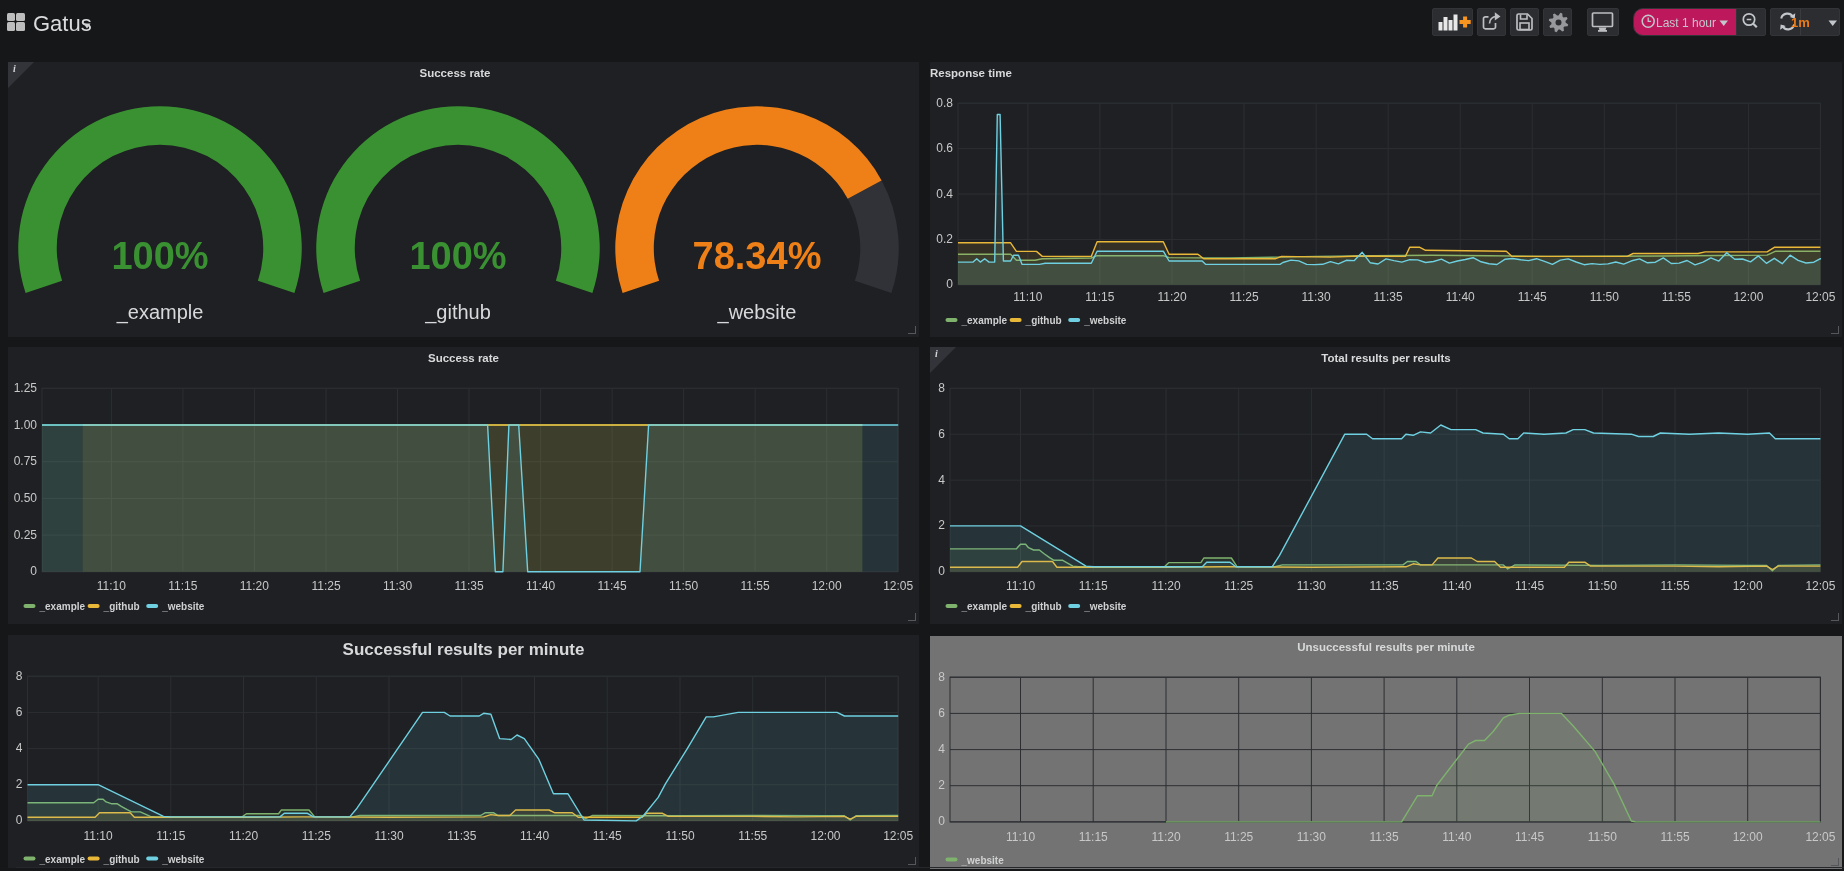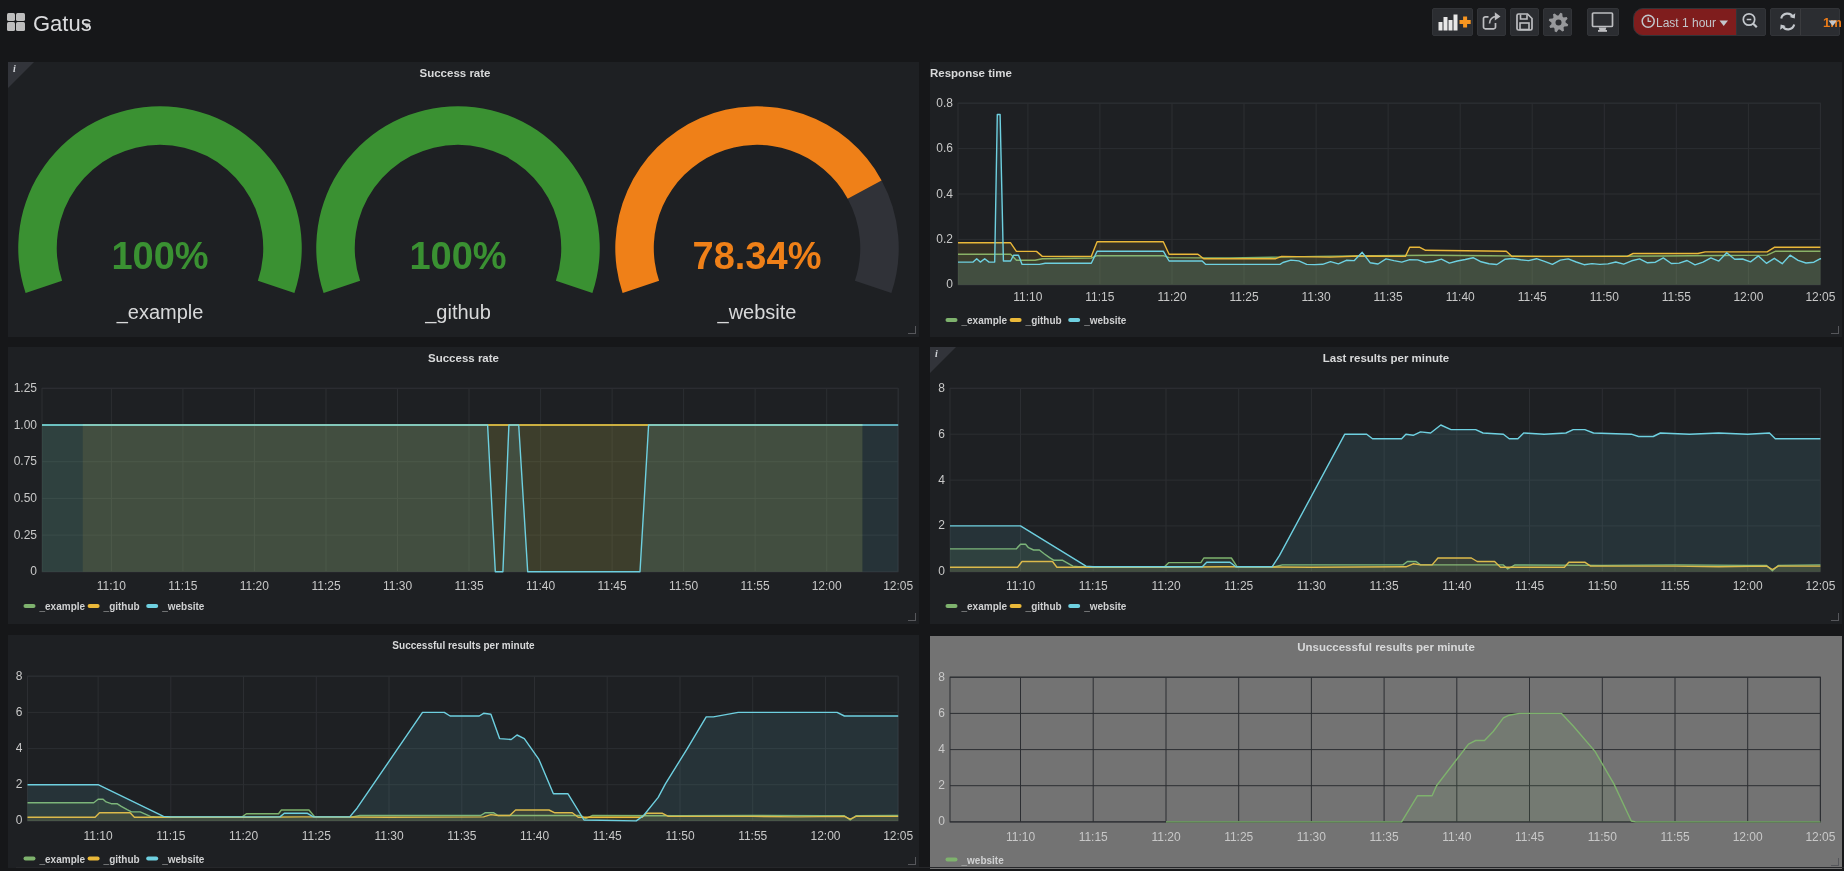--- a/index.html
+++ b/index.html
@@ -39,21 +39,21 @@
           <circle cx="13.5" cy="13.5" r="3.0" fill="#2b2c30"></circle>
         </svg>
       </div>
       <div style="background:#2b2d31;border:1px solid #323438;border-radius:2px;position:absolute;top:8px;height:28px;box-sizing:border-box;left:1587px;width:32px">
         <svg width="26" height="23" style="position:absolute;left:3px;top:2px">
           <rect x="1.5" y="2" width="20" height="13.5" rx="1" fill="none" stroke="#bdbec1" stroke-width="1.7"></rect>
           <path d="M8.5,19.5 h6 l0.8,-3 h-7.6 Z" fill="#bdbec1"></path>
           <rect x="7" y="19" width="9" height="1.8" fill="#bdbec1"></rect>
         </svg>
       </div>
-      <div style="background:#7f1d1d;border:1px solid #323438;border-radius:10px;position:absolute;top:8px;height:28px;box-sizing:border-box;left:1633px;width:121px">
+      <div style="background:#be185d;border:1px solid #323438;border-radius:10px;position:absolute;top:8px;height:28px;box-sizing:border-box;left:1633px;width:121px">
         <svg width="16" height="16" style="position:absolute;left:7px;top:5px">
           <circle cx="7.2" cy="7.2" r="6" fill="none" stroke="#c3c7cc" stroke-width="1.5"></circle>
           <path d="M7.2,3.6 v3.8 h3" fill="none" stroke="#c3c7cc" stroke-width="1.3"></path>
         </svg>
         <span style="position:absolute;left:22px;top:6.5px;font-size:12px;color:#c3c7cc">Last 1 hour</span>
         <svg width="10" height="7" style="position:absolute;left:85px;top:11px">
           <path d="M0.5,0.5 L9,0.5 L4.7,6 Z" fill="#c3c7cc"></path>
         </svg>
       </div>
       <div style="background:#2b2d31;border:1px solid #323438;border-radius:2px;position:absolute;top:8px;height:28px;box-sizing:border-box;left:1736px;width:30px">
@@ -64,21 +64,21 @@
         </svg>
       </div>
       <div style="background:#2b2d31;border:1px solid #323438;border-radius:2px;position:absolute;top:8px;height:28px;box-sizing:border-box;left:1770px;width:70px">
         <svg width="20" height="20" style="position:absolute;left:7px;top:3px">
           <path d="M3.2,6.4 a6.3,6.3 0 0 1 11.8,-1.2" fill="none" stroke="#c3c7cc" stroke-width="2.1"></path>
           <path d="M17.3,1.2 l-0.6,5.2 l-5,-1.5 Z" fill="#c3c7cc"></path>
           <path d="M16.2,12.6 a6.3,6.3 0 0 1 -11.8,1.2" fill="none" stroke="#c3c7cc" stroke-width="2.1"></path>
           <path d="M2.1,17.8 l0.6,-5.2 l5,1.5 Z" fill="#c3c7cc"></path>
         </svg>
         <div style="position:absolute;left:28.5px;top:0;bottom:0;width:1px;background:#3a3b3e"></div>
-        <span style="position:absolute;left:52px;top:6px;font-size:13px;font-weight:bold;color:#eb7b18">1m</span>
+        <span style="position:absolute;left:20px;top:6px;font-size:13px;font-weight:bold;color:#eb7b18">1m</span>
         <svg width="10" height="7" style="position:absolute;left:57px;top:11px">
           <path d="M0.5,0.5 L9,0.5 L4.7,6 Z" fill="#c3c7cc"></path>
         </svg>
       </div>
     </div>
     <div style="position:absolute;left:8px;top:62px;width:911px;height:275px;background:#1e2023;overflow:hidden">
       <div style="position:absolute;top:5px;left:0;right:17px;text-align:center;font-size:11.5px;font-weight:bold;color:#d8d9da">Success rate</div>
       <svg width="911" height="275" style="position:absolute;left:0;top:0">
         <path d="M17.6,231.0 A141.75,141.75 0 1 1 286.4,231.0 L249.9,218.8 A103.25,103.25 0 1 0 54.1,218.8 Z" fill="#3a9132"></path>
         <text x="152" y="207" text-anchor="middle" font-size="38" font-weight="bold" fill="#3a9132">100%</text>
@@ -197,21 +197,21 @@
         <rect x="15.5" y="257.0" width="12" height="4" rx="2" fill="#7EB26D"></rect>
         <text x="31.5" y="263.0" font-size="10" font-weight="bold" fill="#d0d1d2">_example</text>
         <rect x="79.6" y="257.0" width="12" height="4" rx="2" fill="#EAB839"></rect>
         <text x="95.6" y="263.0" font-size="10" font-weight="bold" fill="#d0d1d2">_github</text>
         <rect x="138.2" y="257.0" width="12" height="4" rx="2" fill="#6ED0E0"></rect>
         <text x="154.2" y="263.0" font-size="10" font-weight="bold" fill="#d0d1d2">_website</text>
       </svg>
       <div style="position:absolute;right:3px;bottom:3px;width:7px;height:7px;border-right:1.5px solid #56575b;border-bottom:1.5px solid #56575b"></div>
     </div>
     <div style="position:absolute;left:930px;top:347px;width:912px;height:277px;background:#1e2023;overflow:hidden">
-      <div style="position:absolute;top:5px;left:0;right:0;text-align:center;font-size:11.5px;font-weight:bold;color:#d8d9da">Last results per minute</div>
+      <div style="position:absolute;top:5px;left:0;right:0;text-align:center;font-size:11.5px;font-weight:bold;color:#d8d9da">Total results per results</div>
       <svg width="912" height="277" style="position:absolute;left:0;top:0">
         <line x1="90.5" y1="41.3" x2="90.5" y2="224.8" stroke="#2c2e32" stroke-width="1"></line>
         <line x1="163.2" y1="41.3" x2="163.2" y2="224.8" stroke="#2c2e32" stroke-width="1"></line>
         <line x1="236.0" y1="41.3" x2="236.0" y2="224.8" stroke="#2c2e32" stroke-width="1"></line>
         <line x1="308.7" y1="41.3" x2="308.7" y2="224.8" stroke="#2c2e32" stroke-width="1"></line>
         <line x1="381.4" y1="41.3" x2="381.4" y2="224.8" stroke="#2c2e32" stroke-width="1"></line>
         <line x1="454.1" y1="41.3" x2="454.1" y2="224.8" stroke="#2c2e32" stroke-width="1"></line>
         <line x1="526.8" y1="41.3" x2="526.8" y2="224.8" stroke="#2c2e32" stroke-width="1"></line>
         <line x1="599.5" y1="41.3" x2="599.5" y2="224.8" stroke="#2c2e32" stroke-width="1"></line>
         <line x1="672.3" y1="41.3" x2="672.3" y2="224.8" stroke="#2c2e32" stroke-width="1"></line>
@@ -252,21 +252,21 @@
         <rect x="79.6" y="257.0" width="12" height="4" rx="2" fill="#EAB839"></rect>
         <text x="95.6" y="263.0" font-size="10" font-weight="bold" fill="#d0d1d2">_github</text>
         <rect x="138.2" y="257.0" width="12" height="4" rx="2" fill="#6ED0E0"></rect>
         <text x="154.2" y="263.0" font-size="10" font-weight="bold" fill="#d0d1d2">_website</text>
       </svg>
       <div style="position:absolute;left:0;top:0;width:0;height:0;border-top:26px solid #32343a;border-right:26px solid transparent"></div>
       <div style="position:absolute;left:5px;top:1px;font:italic bold 10px 'Liberation Serif',serif;color:#d3d6da">i</div>
       <div style="position:absolute;right:3px;bottom:3px;width:7px;height:7px;border-right:1.5px solid #56575b;border-bottom:1.5px solid #56575b"></div>
     </div>
     <div style="position:absolute;left:8px;top:634.7px;width:911px;height:233px;background:#1e2023;overflow:hidden">
-      <div style="position:absolute;top:5px;left:0;right:0;text-align:center;font-size:10px;font-weight:bold;color:#d8d9da">Successful results per minute</div>
+      <div style="position:absolute;top:5px;left:0;right:0;text-align:center;font-size:17px;font-weight:bold;color:#d8d9da">Successful results per minute</div>
       <svg width="911" height="233" style="position:absolute;left:0;top:0">
         <line x1="90.1" y1="41.2" x2="90.1" y2="185.9" stroke="#2c2e32" stroke-width="1"></line>
         <line x1="162.8" y1="41.2" x2="162.8" y2="185.9" stroke="#2c2e32" stroke-width="1"></line>
         <line x1="235.5" y1="41.2" x2="235.5" y2="185.9" stroke="#2c2e32" stroke-width="1"></line>
         <line x1="308.3" y1="41.2" x2="308.3" y2="185.9" stroke="#2c2e32" stroke-width="1"></line>
         <line x1="381.0" y1="41.2" x2="381.0" y2="185.9" stroke="#2c2e32" stroke-width="1"></line>
         <line x1="453.8" y1="41.2" x2="453.8" y2="185.9" stroke="#2c2e32" stroke-width="1"></line>
         <line x1="526.5" y1="41.2" x2="526.5" y2="185.9" stroke="#2c2e32" stroke-width="1"></line>
         <line x1="599.2" y1="41.2" x2="599.2" y2="185.9" stroke="#2c2e32" stroke-width="1"></line>
         <line x1="672.0" y1="41.2" x2="672.0" y2="185.9" stroke="#2c2e32" stroke-width="1"></line>

